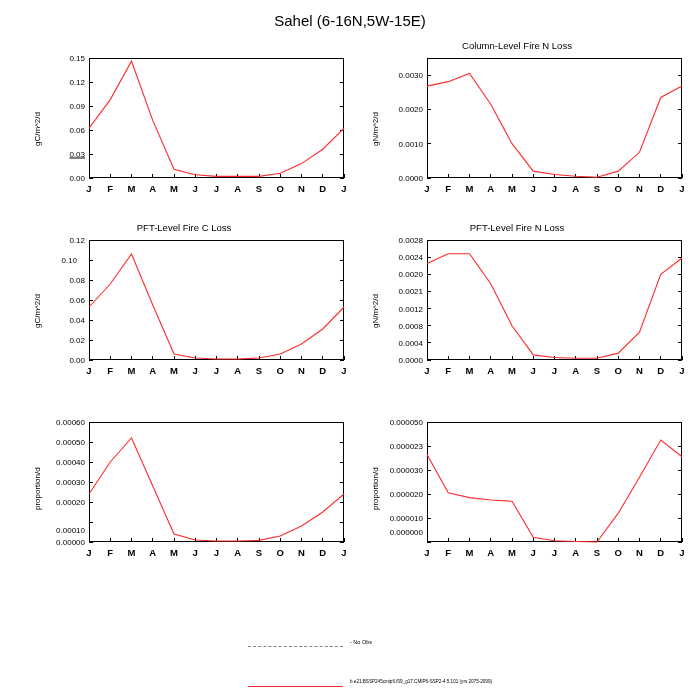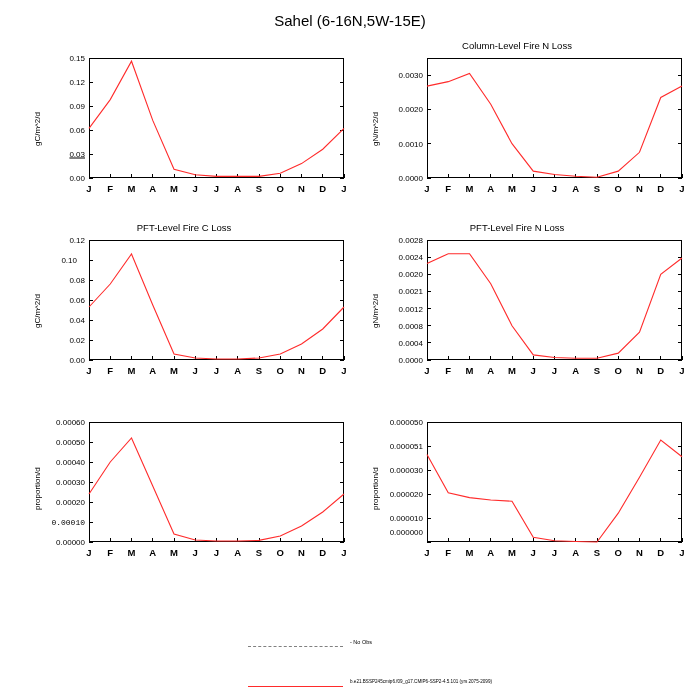--- a/index.html
+++ b/index.html
@@ -328,21 +328,21 @@
     <svg class="series" width="330px" height="170px">
       <polyline points="75.00,41.57 96.25,31.71 117.50,31.71 138.75,61.71 160.00,103.71 181.25,132.86 202.50,135.43 223.75,136.29 245.00,136.29 266.25,131.14 287.50,110.14 308.75,52.29 330.00,36.00" fill="none" stroke="#ff2b2b" stroke-width="1.1"></polyline>
     </svg>
   </div>
 
 <div class="panel" style="left:24px; top:404px; width:320px; height:170px;">
   <div class="plot-box" style="left:65px; top:18px; width:255px; height:120px;"></div>
 <div class="ytick" style="left: 17px; width: 44px; top: 138px;">0.00000</div>
     <div class="tickmark" style="left: 65px; top: 137.5px; width: 4px; height: 1px;"></div>
     <div class="tickmark" style="left: 316px; top: 137.5px; width: 4px; height: 1px;"></div>
-    <div class="ytick" style="left: 17px; width: 44px; top: 118px; font-family: Liberation Mono, monospace;">0.00010</div>
+    <div class="ytick" style="left: 17px; width: 44px; top: 126px;">0.00010</div>
     <div class="tickmark" style="left: 65px; top: 117.5px; width: 4px; height: 1px;"></div>
     <div class="tickmark" style="left: 316px; top: 117.5px; width: 4px; height: 1px;"></div>
     <div class="ytick" style="left: 17px; width: 44px; top: 98px;">0.00020</div>
     <div class="tickmark" style="left: 65px; top: 97.5px; width: 4px; height: 1px;"></div>
     <div class="tickmark" style="left: 316px; top: 97.5px; width: 4px; height: 1px;"></div>
     <div class="ytick" style="left: 17px; width: 44px; top: 78px;">0.00030</div>
     <div class="tickmark" style="left: 65px; top: 77.5px; width: 4px; height: 1px;"></div>
     <div class="tickmark" style="left: 316px; top: 77.5px; width: 4px; height: 1px;"></div>
     <div class="ytick" style="left: 17px; width: 44px; top: 58px;">0.00040</div>
     <div class="tickmark" style="left: 65px; top: 57.5px; width: 4px; height: 1px;"></div>
@@ -392,21 +392,21 @@
     <div class="tickmark" style="left: 326px; top: 137.5px; width: 4px; height: 1px;"></div>
     <div class="ytick" style="left: 27px; width: 44px; top: 114px;">0.000010</div>
     <div class="tickmark" style="left: 75px; top: 113.5px; width: 4px; height: 1px;"></div>
     <div class="tickmark" style="left: 326px; top: 113.5px; width: 4px; height: 1px;"></div>
     <div class="ytick" style="left: 27px; width: 44px; top: 90px;">0.000020</div>
     <div class="tickmark" style="left: 75px; top: 89.5px; width: 4px; height: 1px;"></div>
     <div class="tickmark" style="left: 326px; top: 89.5px; width: 4px; height: 1px;"></div>
     <div class="ytick" style="left: 27px; width: 44px; top: 66px;">0.000030</div>
     <div class="tickmark" style="left: 75px; top: 65.5px; width: 4px; height: 1px;"></div>
     <div class="tickmark" style="left: 326px; top: 65.5px; width: 4px; height: 1px;"></div>
-    <div class="ytick" style="left: 27px; width: 44px; top: 42px;">0.000051</div>
+    <div class="ytick" style="left: 27px; width: 44px; top: 42px;">0.000023</div>
     <div class="tickmark" style="left: 75px; top: 41.5px; width: 4px; height: 1px;"></div>
     <div class="tickmark" style="left: 326px; top: 41.5px; width: 4px; height: 1px;"></div>
     <div class="ytick" style="left: 27px; width: 44px; top: 18px;">0.000050</div>
     <div class="tickmark" style="left: 75px; top: 17.5px; width: 4px; height: 1px;"></div>
     <div class="tickmark" style="left: 326px; top: 17.5px; width: 4px; height: 1px;"></div>
     <div class="ylabel" style="left: 19px; top: 106px;">proportion/d</div>
     <div class="xtick" style="left: 75px; top: 143px;">J</div>
     <div class="tickmark" style="left: 74.5px; top: 134px; width: 1px; height: 4px;"></div>
     <div class="xtick" style="left: 96.25px; top: 143px;">F</div>
     <div class="tickmark" style="left: 95.75px; top: 134px; width: 1px; height: 4px;"></div>

